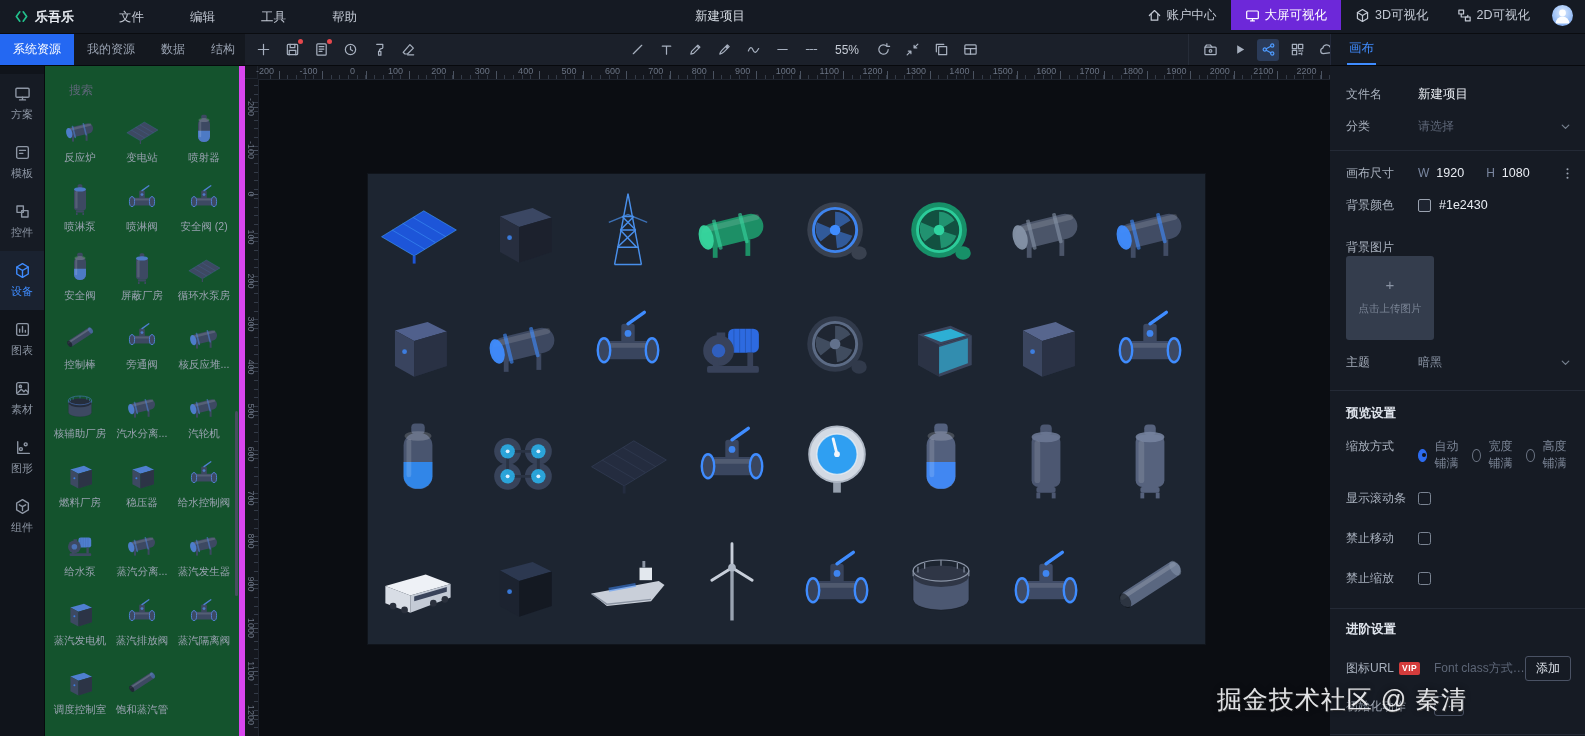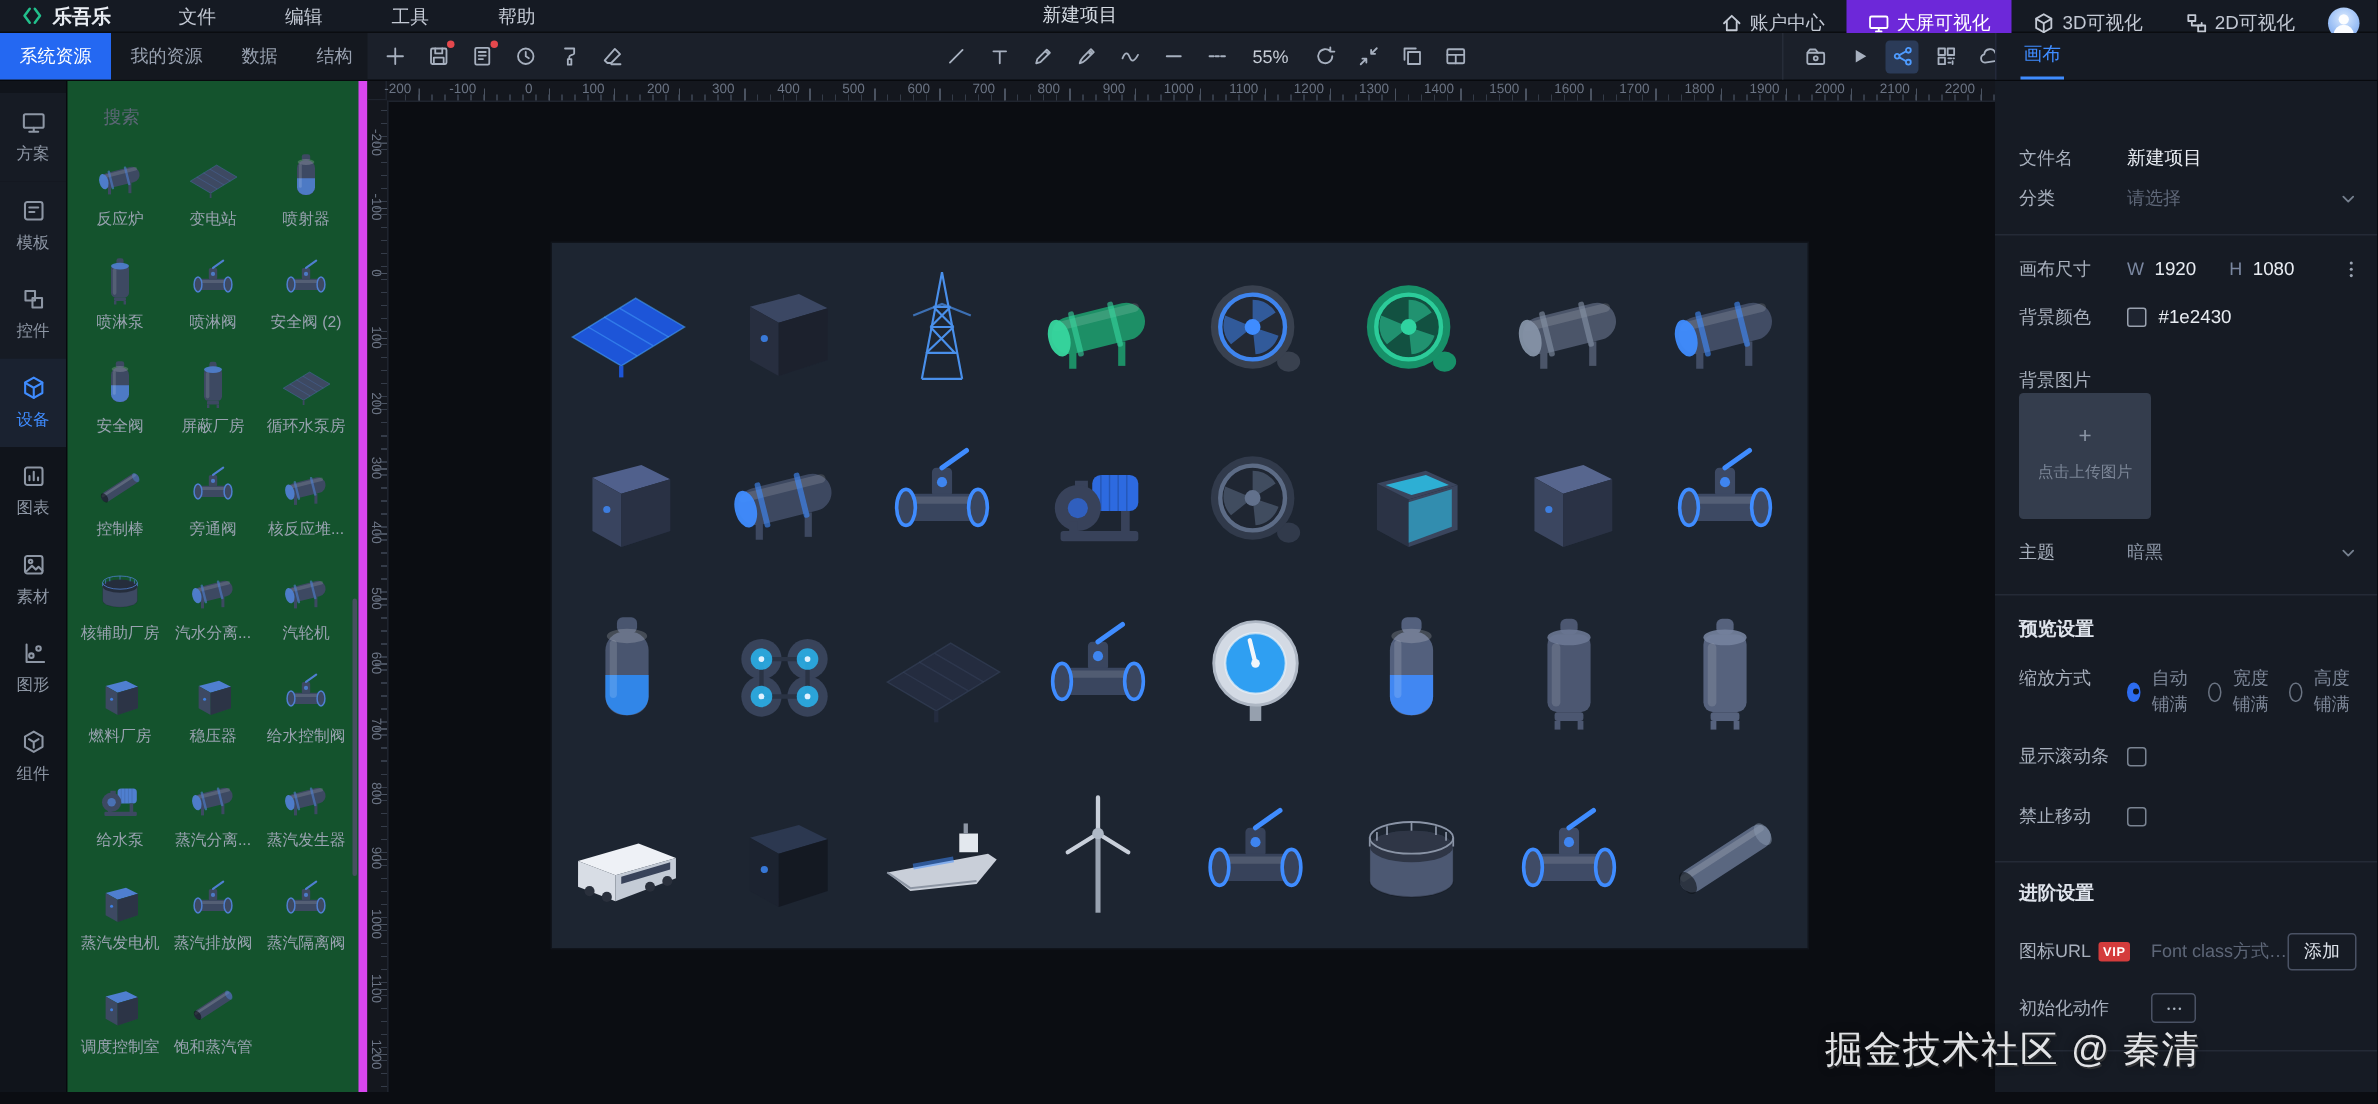--- a/index.html
+++ b/index.html
@@ -1,21 +1,21 @@
 <!DOCTYPE html>
 <html><head>
 <meta charset="utf-8">
 <style>
   html,body{margin:0;padding:0;background:#06070a;}
   body{width:1585px;height:736px;overflow:hidden;font-family:"Liberation Sans","DejaVu Sans",sans-serif;
        -webkit-font-smoothing:antialiased;color:#c6ccd6;font-size:12px;}
   .app{position:relative;width:1585px;height:736px;background:#0b0d12;overflow:hidden;}
 
   
-  .topbar{position:relative;height:22px;background:#151a23;display:flex;align-items:center;border-bottom:1px solid #0a0c10;box-sizing:border-box;}
+  .topbar{position:relative;height:34px;background:#151a23;display:flex;align-items:center;border-bottom:1px solid #0a0c10;box-sizing:border-box;}
   .logo{display:flex;align-items:center;gap:6px;margin-left:14px;color:#e9edf3;font-size:13px;font-weight:bold;cursor:pointer;}
   .menus{display:flex;margin-left:28px;gap:12px;}
   .menu-item{padding:0 17px;line-height:30px;color:#c3c9d4;font-size:12.5px;cursor:pointer;}
   .tb-title{position:absolute;left:660px;width:120px;text-align:center;color:#d4dae2;font-size:12.5px;}
   .tb-right{position:absolute;right:0;top:0;height:30px;display:flex;align-items:center;}
   .nav-item{display:flex;align-items:center;gap:5px;height:30px;padding:0 14px;color:#c3c9d4;font-size:12.5px;cursor:pointer;}
   .nav-item.active{background:#6d28d9;color:#fff;}
   .avatar{width:21px;height:21px;border-radius:50%;margin:0 12px 0 8px;
           background:radial-gradient(circle at 50% 35%,#dcebff 0%,#9cc0f5 55%,#6f9be8 100%);
           display:flex;align-items:center;justify-content:center;overflow:hidden;}
@@ -1026,21 +1026,21 @@
                 <rect x="14" y="42" width="72" height="17" rx="8.5" fill="#5a6780"></rect>
                 <rect x="16" y="44" width="68" height="4.5" rx="2" fill="#fff" opacity=".16"></rect>
                 <ellipse cx="19" cy="50.5" rx="5" ry="8.5" fill="#0e1218" opacity=".6"></ellipse>
                 <ellipse cx="81" cy="50.5" rx="5" ry="8.5" fill="#8897ad" opacity=".5"></ellipse>
               </g>
             </svg></div>
         </div>
     </section>
 
     <aside class="inspector">
-      <div class="irow" style="margin-top:32px;align-items:flex-end;">
+      <div class="irow" style="margin-top:14px;">
         <span class="ilabel">文件名</span>
         <span class="ival">新建项目</span>
       </div>
       <div class="irow" style="margin-top:4px;">
         <span class="ilabel">分类</span>
         <span class="iph">请选择</span>
         <svg class="ic chev" viewBox="0 0 16 16" fill="none" stroke="currentColor" stroke-width="1.3" stroke-linecap="round" stroke-linejoin="round">
             <path d="M4.5 6.5L8 10l3.5-3.5"></path>
           </svg>
       </div>
@@ -1097,20 +1097,24 @@
       </div>
       <div id="checkboxRows">
           <div class="irow" style="margin-top: 12px;">
             <span class="ilabel">显示滚动条</span>
             <span class="checkbox"></span>
           </div>
           <div class="irow" style="margin-top: 12px;">
             <span class="ilabel">禁止移动</span>
             <span class="checkbox"></span>
           </div>
+          <div class="irow" style="margin-top: 12px;">
+            <span class="ilabel">禁止缩放</span>
+            <span class="checkbox"></span>
+          </div>
         </div>
       <div class="idivider" style="margin-top:16px;"></div>
       <div class="isection" style="margin-top:12px;">进阶设置</div>
       <div class="irow" style="margin-top:16px;">
         <span style="display:flex;align-items:center;flex:none;width:88px;">
           <span class="ilabel" style="width:auto;">图标URL</span>
           <span class="vip">VIP</span>
         </span>
         <span class="iph" style="flex:1;overflow:hidden;white-space:nowrap;text-overflow:ellipsis;">Font class方式URL</span>
         <button class="btn-add">添加</button>

